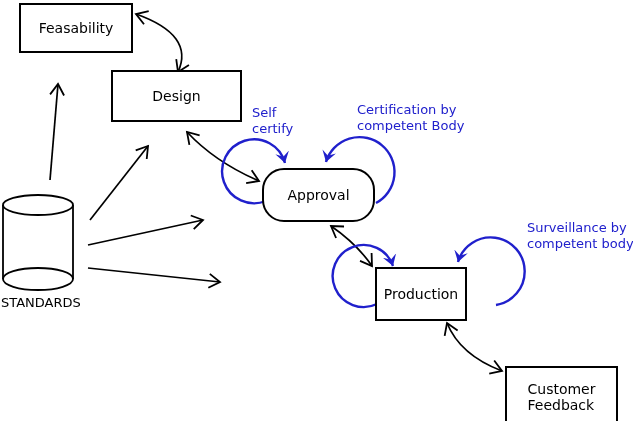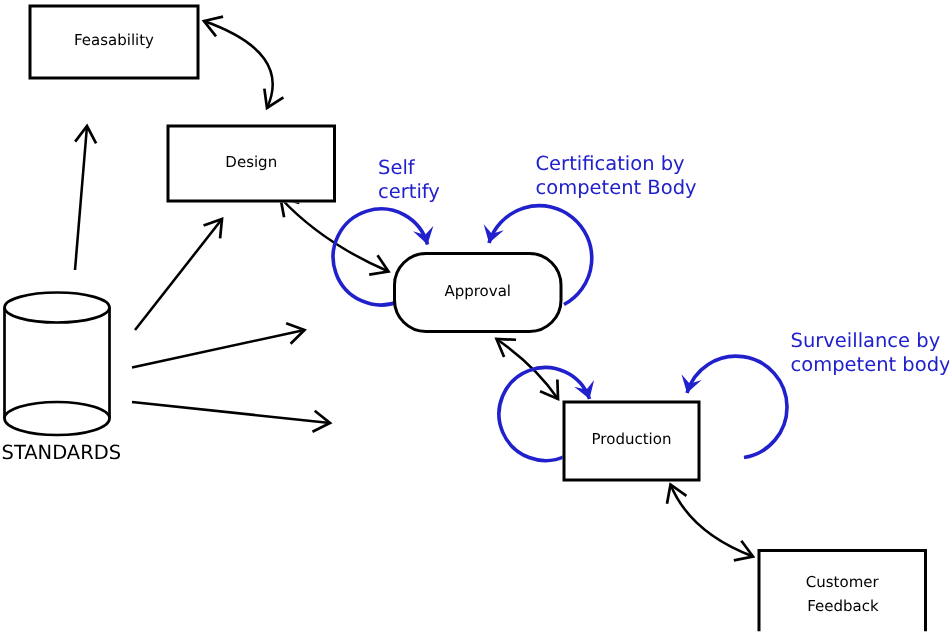--- a/index.html
+++ b/index.html
@@ -7,24 +7,24 @@
   #stage {
     position:relative; width:633px; height:421px; background:var(--bg);
     font-family:"DejaVu Sans", sans-serif; overflow:hidden;
   }
   #wires { position:absolute; left:0; top:0; }
   .blueStroke { stroke:var(--blue); }
   .blueFill   { fill:var(--blue); }
   .box {
     position:absolute; box-sizing:border-box; background:var(--bg);
     border:2px solid var(--ink); display:flex; align-items:center; justify-content:center;
-    font-size:10px; color:var(--ink); text-align:right; white-space:pre; line-height:16px;
+    font-size:14px; color:var(--ink); text-align:left; white-space:pre; line-height:16px;
   }
   .box-feasability { left:19px;  top:3px;   width:114px; height:50px; }
-  .box-design      { left:111px; top:83px;  width:113px; height:52px; }
+  .box-design      { left:111px; top:70px;  width:131px; height:52px; }
   .box-approval    { left:262px; top:168px; width:113px; height:54px;border-radius:22px; }
   .box-production  { left:375px; top:267px; width:92px; height:54px; }
   .box-customer    { left:505px; top:366px; width:113px; height:61px; }
   .lbl {
     position:absolute; font-size:13px; line-height:15.5px; white-space:pre; color:var(--ink);
   }
   .lbl-standards    { left:1px;   top:295px; }
   .blue-note        { color:var(--blue); }
   .lbl-selfcertify  { left:252px; top:105px; }
   .lbl-certification{ left:357px; top:102px; }

